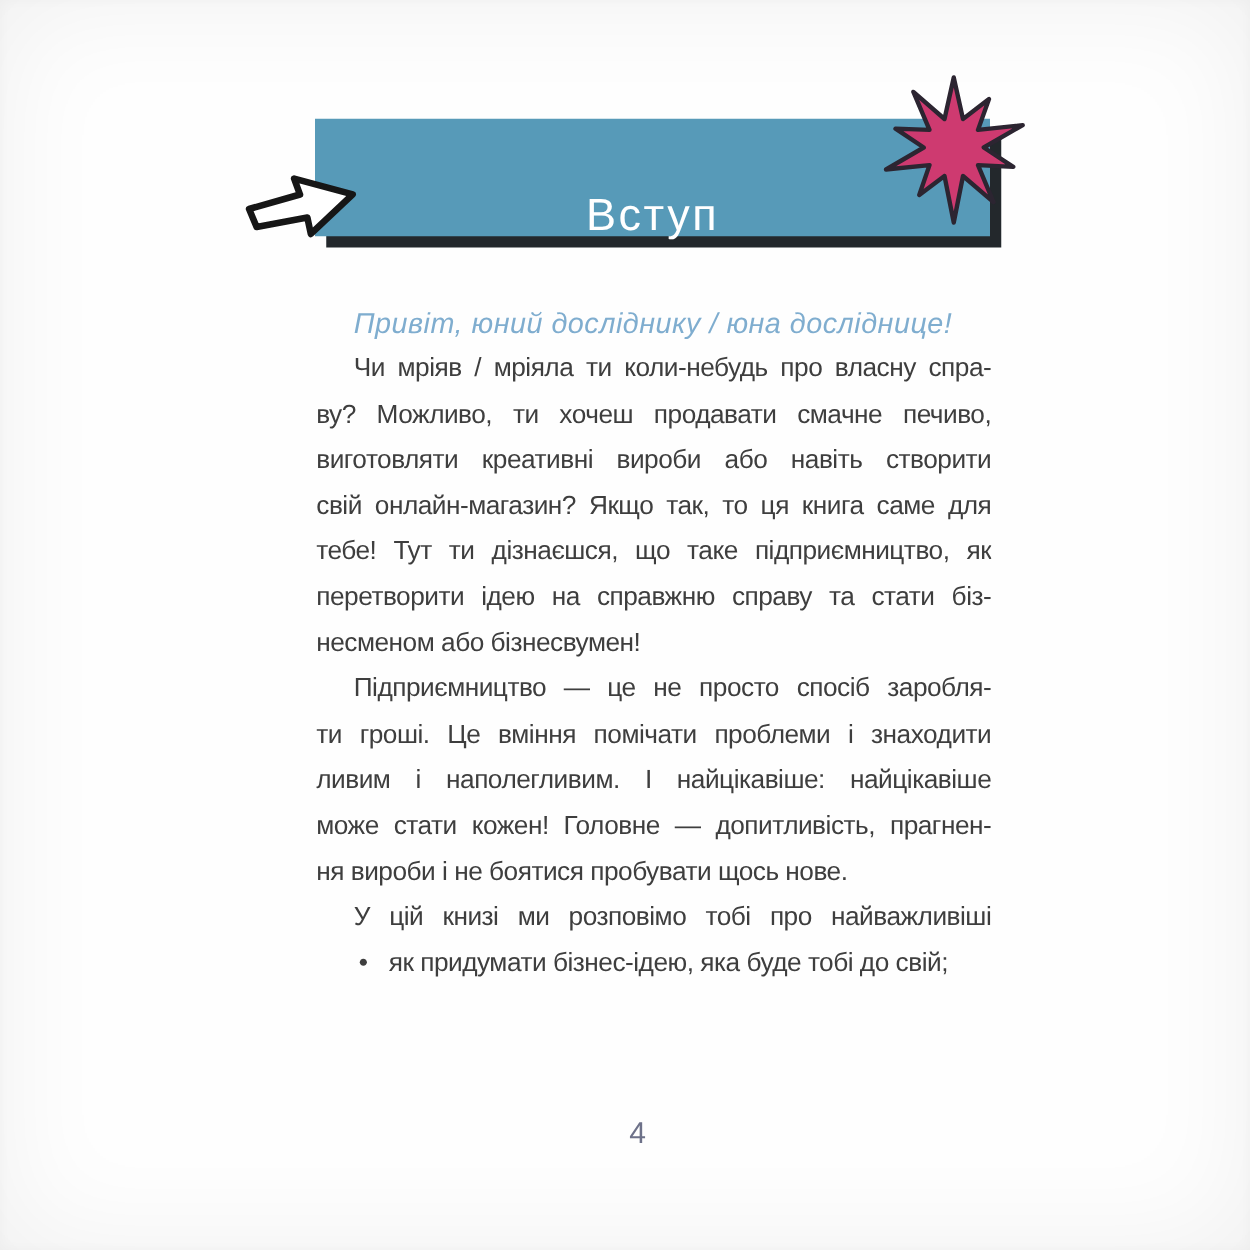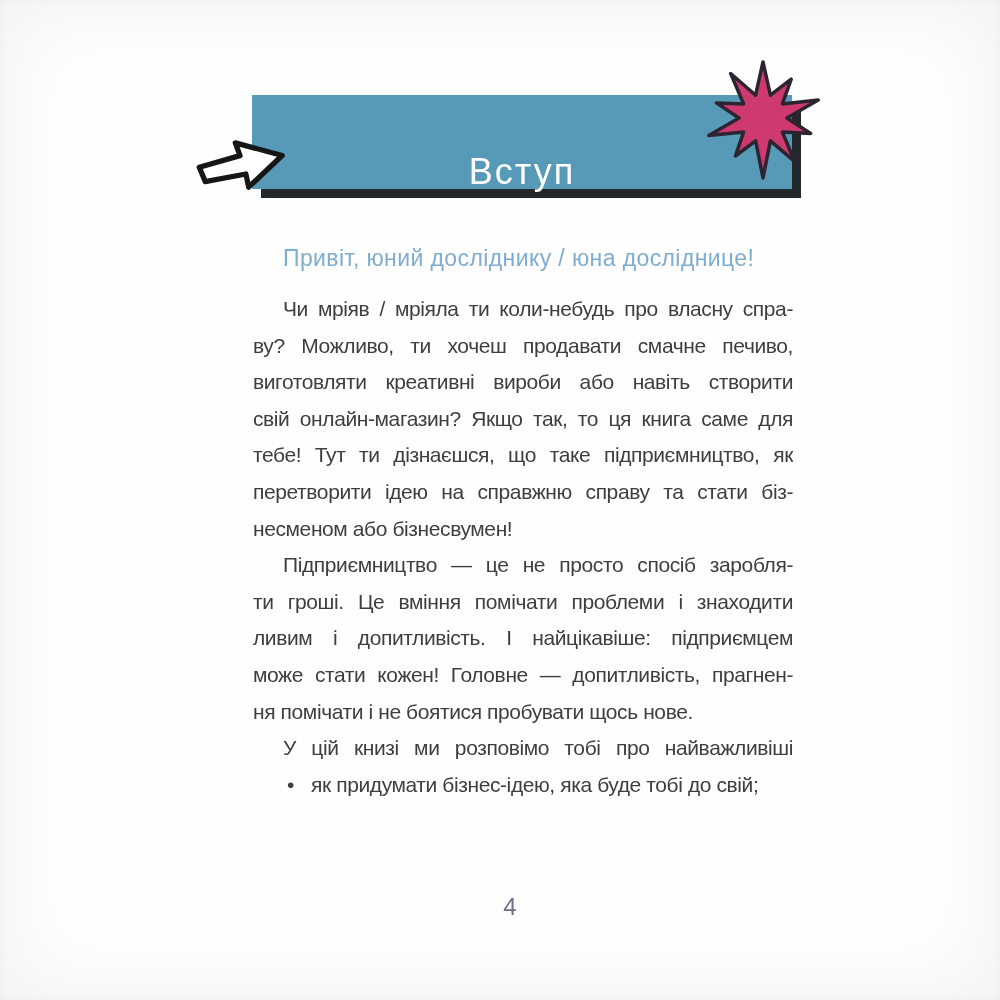--- a/index.html
+++ b/index.html
@@ -54,22 +54,23 @@
     left: 253px; top: 243px;
     width: 540px;
     color: #3e3e3e;
   }
   .greeting {
     color: #7fadcf;
     font-size: 23px;
     line-height: 30px;
     padding-left: 30px;
     letter-spacing: 0.4px;
-    margin-bottom: 18px;
+    margin-bottom: 4px;
     white-space: nowrap;
+    font-style: italic;
   }
   .line {
     font-size: 21px;
     letter-spacing: -0.4px;
     height: 36.6px;
     line-height: 36.6px;
     text-align: justify;
     overflow: hidden;
   }
   .just { text-align-last: justify; }
@@ -118,23 +119,23 @@
     <div class="line just indent">Чи мріяв / мріяла ти коли-небудь про власну спра-</div>
     <div class="line just">ву? Можливо, ти хочеш продавати смачне печиво,</div>
     <div class="line just">виготовляти креативні вироби або навіть створити</div>
     <div class="line just">свій онлайн-магазин? Якщо так, то ця книга саме для</div>
     <div class="line just">тебе! Тут ти дізнаєшся, що таке підприємництво, як</div>
     <div class="line just">перетворити ідею на справжню справу та стати біз-</div>
     <div class="line last">несменом або бізнесвумен!</div>
 
     <div class="line just indent">Підприємництво — це не просто спосіб заробля-</div>
     <div class="line just">ти гроші. Це вміння помічати проблеми і знаходити</div>
-    <div class="line just">ливим і допитливість. І найцікавіше: підприємцем</div>
+    <div class="line just">ливим і наполегливим. І найцікавіше: найцікавіше</div>
     <div class="line just">може стати кожен! Головне — допитливість, прагнен-</div>
-    <div class="line last">ня помічати і не боятися пробувати щось нове.</div>
+    <div class="line last">ня вироби і не боятися пробувати щось нове.</div>
 
     <div class="line just indent">У цій книзі ми розповімо тобі про найважливіші</div>
 
     <div class="bullet-row">
       <span class="bullet-marker">•</span>
       <span>як придумати бізнес-ідею, яка буде тобі до свій;</span>
     </div>
   </div>
 
   <div class="page-number-wrap">

